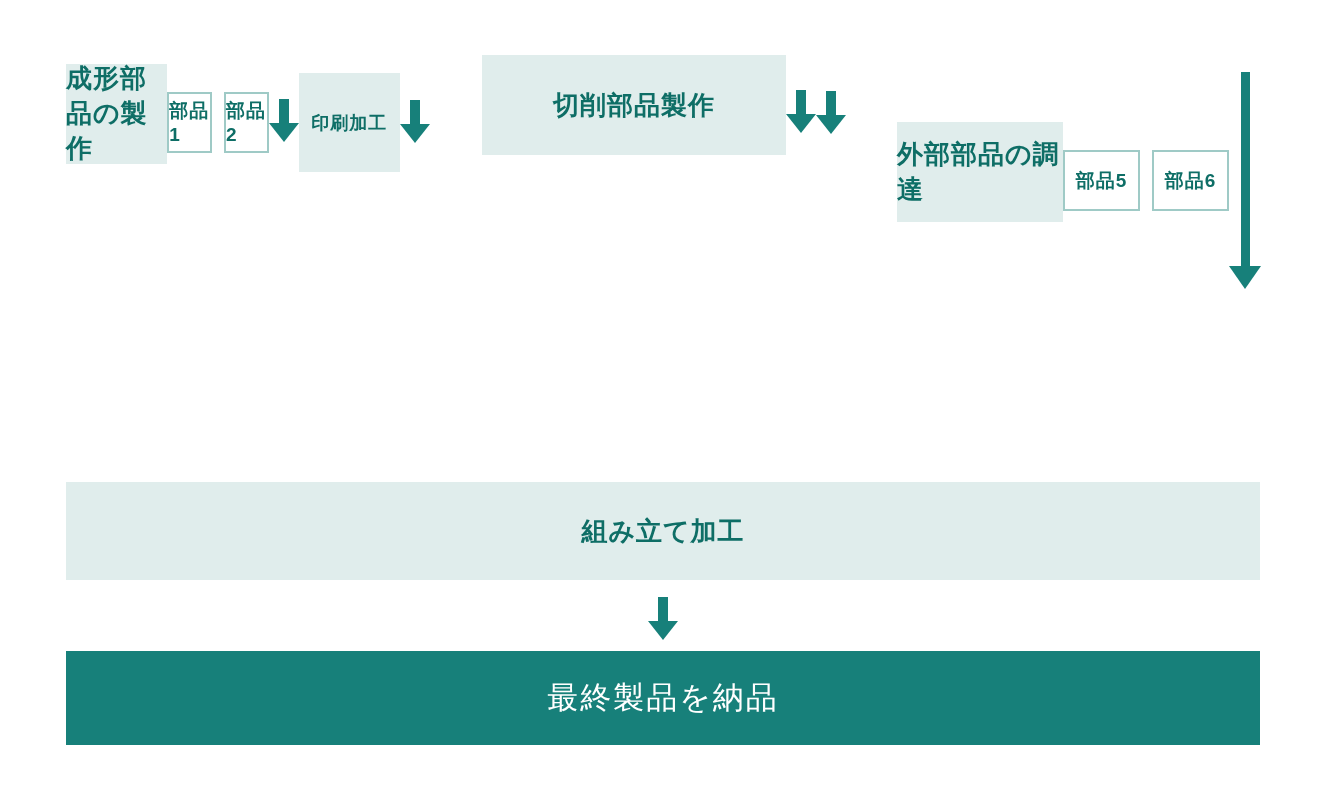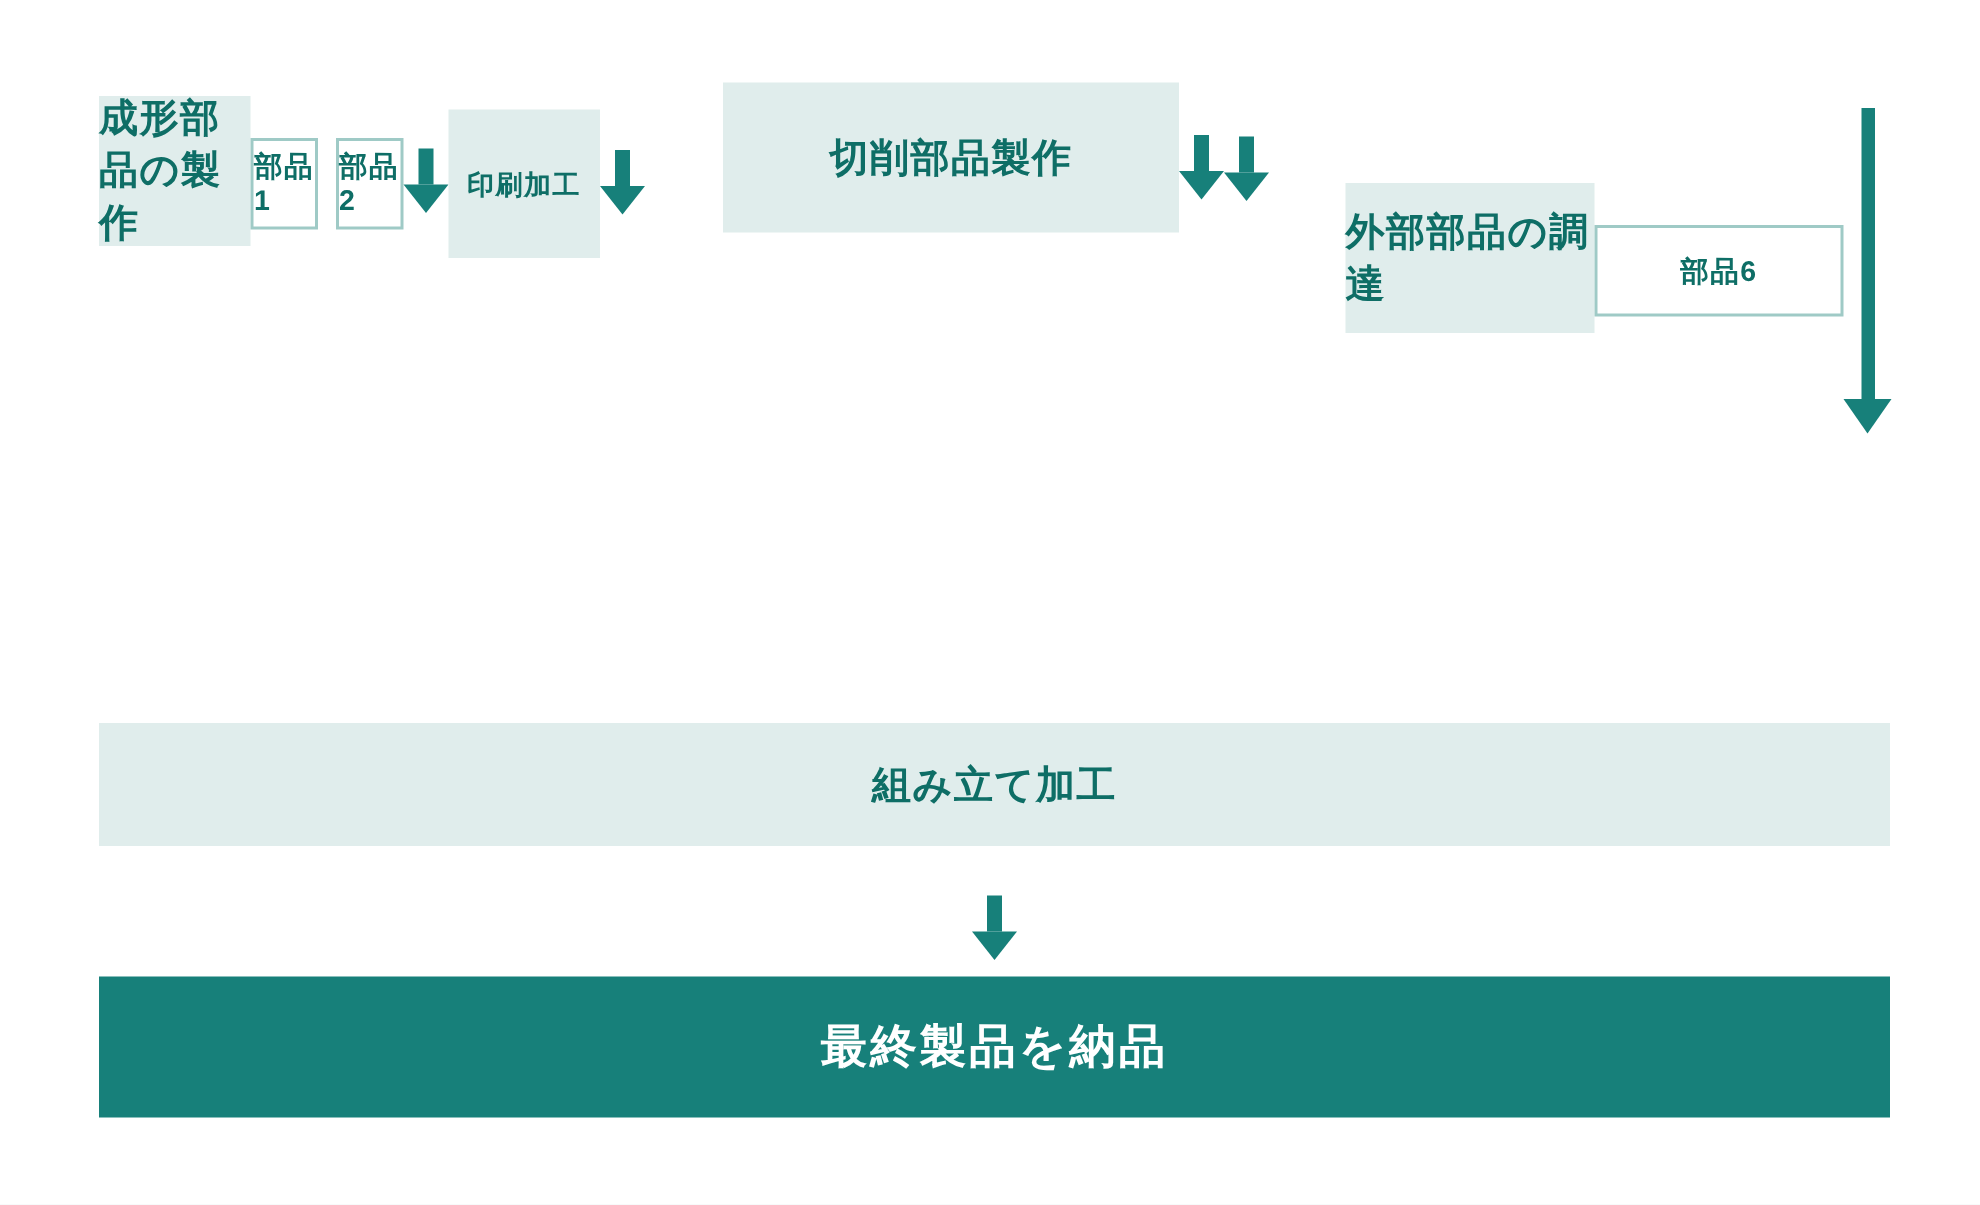--- a/index.html
+++ b/index.html
@@ -65,36 +65,36 @@
   .arrow-long{margin-top:17px;}
   .arrow-long .shaft{width:9px;height:194px;}
   .arrow-long .head{
     border-left:16px solid transparent;
     border-right:16px solid transparent;
     border-top:23px solid var(--accent);
   }
 
   .assembly-box{
     position:absolute;left:66px;top:482px;
-    width:1194px;height:82px;
+    width:1194px;height:98px;
     background:var(--box-bg);
     color:var(--box-text);
     display:flex;align-items:center;justify-content:center;
     font-size:26px;font-weight:600;letter-spacing:1px;
   }
   .arrow-final{
     position:absolute;left:648px;top:597px;margin-top:0;
   }
   .final-box{
     position:absolute;left:66px;top:651px;
     width:1194px;height:94px;
     background:var(--accent);
     color:var(--final-text);
     display:flex;align-items:center;justify-content:center;
-    font-size:31px;font-weight:700;letter-spacing:2px;
+    font-size:31px;font-weight:400;letter-spacing:2px;
   }
 </style>
 </head>
 <body>
 
 <div class="canvas">
 
   <div class="col col-1">
     <div class="stage-box">成形部品の製作</div>
     <div class="parts-row">
@@ -120,20 +120,21 @@
     </div>
     <div class="arrow arrow-short after-process">
       <div class="shaft"></div>
         <div class="head"></div>
     </div>
   </div>
 
   <div class="col col-3">
     <div class="stage-box">外部部品の調達</div>
     <div class="parts-row">
+      <div class="part-box">部品5</div>
       <div class="part-box">部品6</div>
     </div>
     <div class="arrow arrow-long">
       <div class="shaft"></div>
         <div class="head"></div>
     </div>
   </div>
 
   <div class="assembly-box">組み立て加工</div>
 

